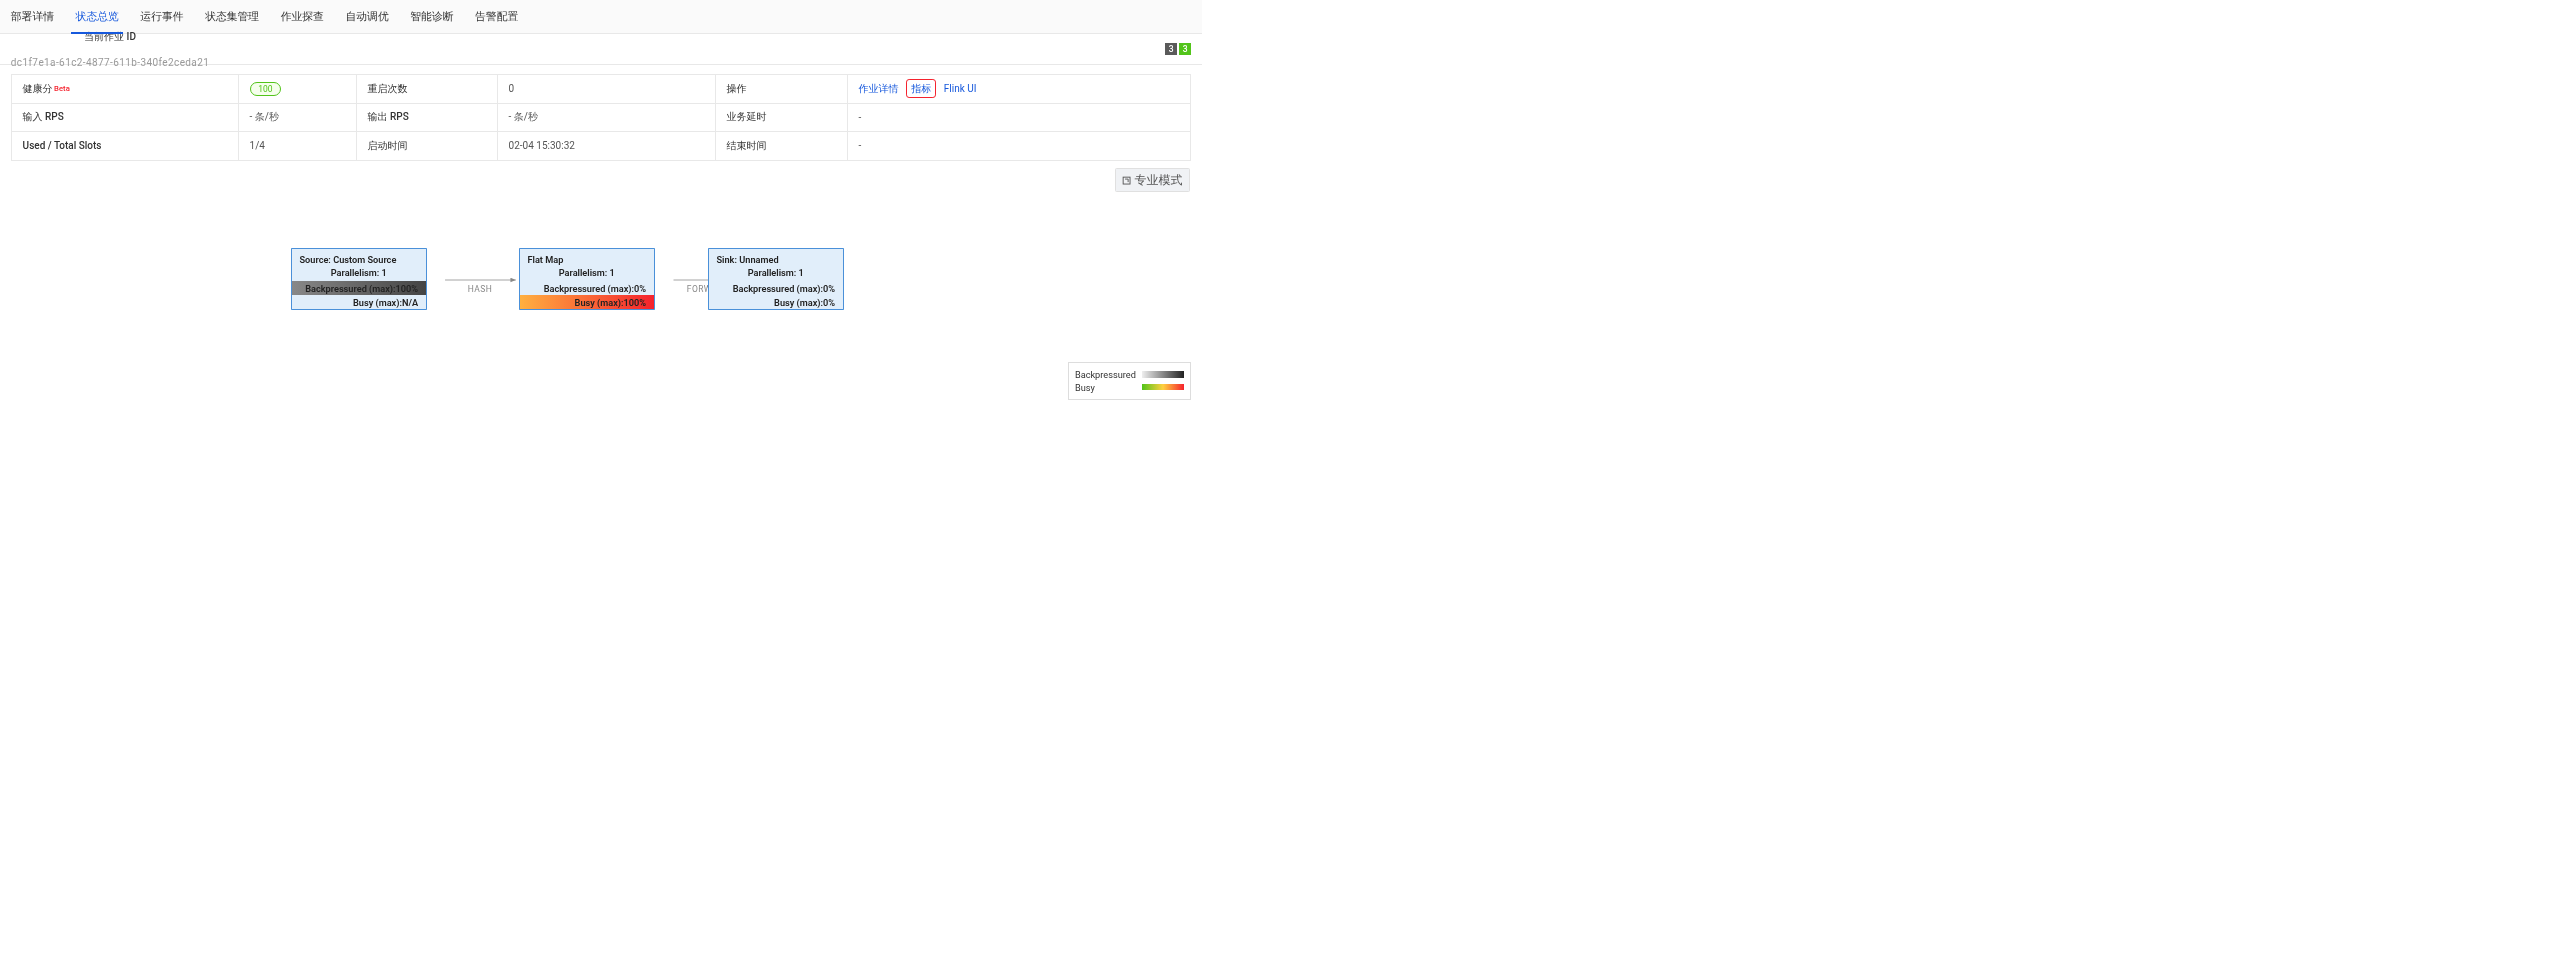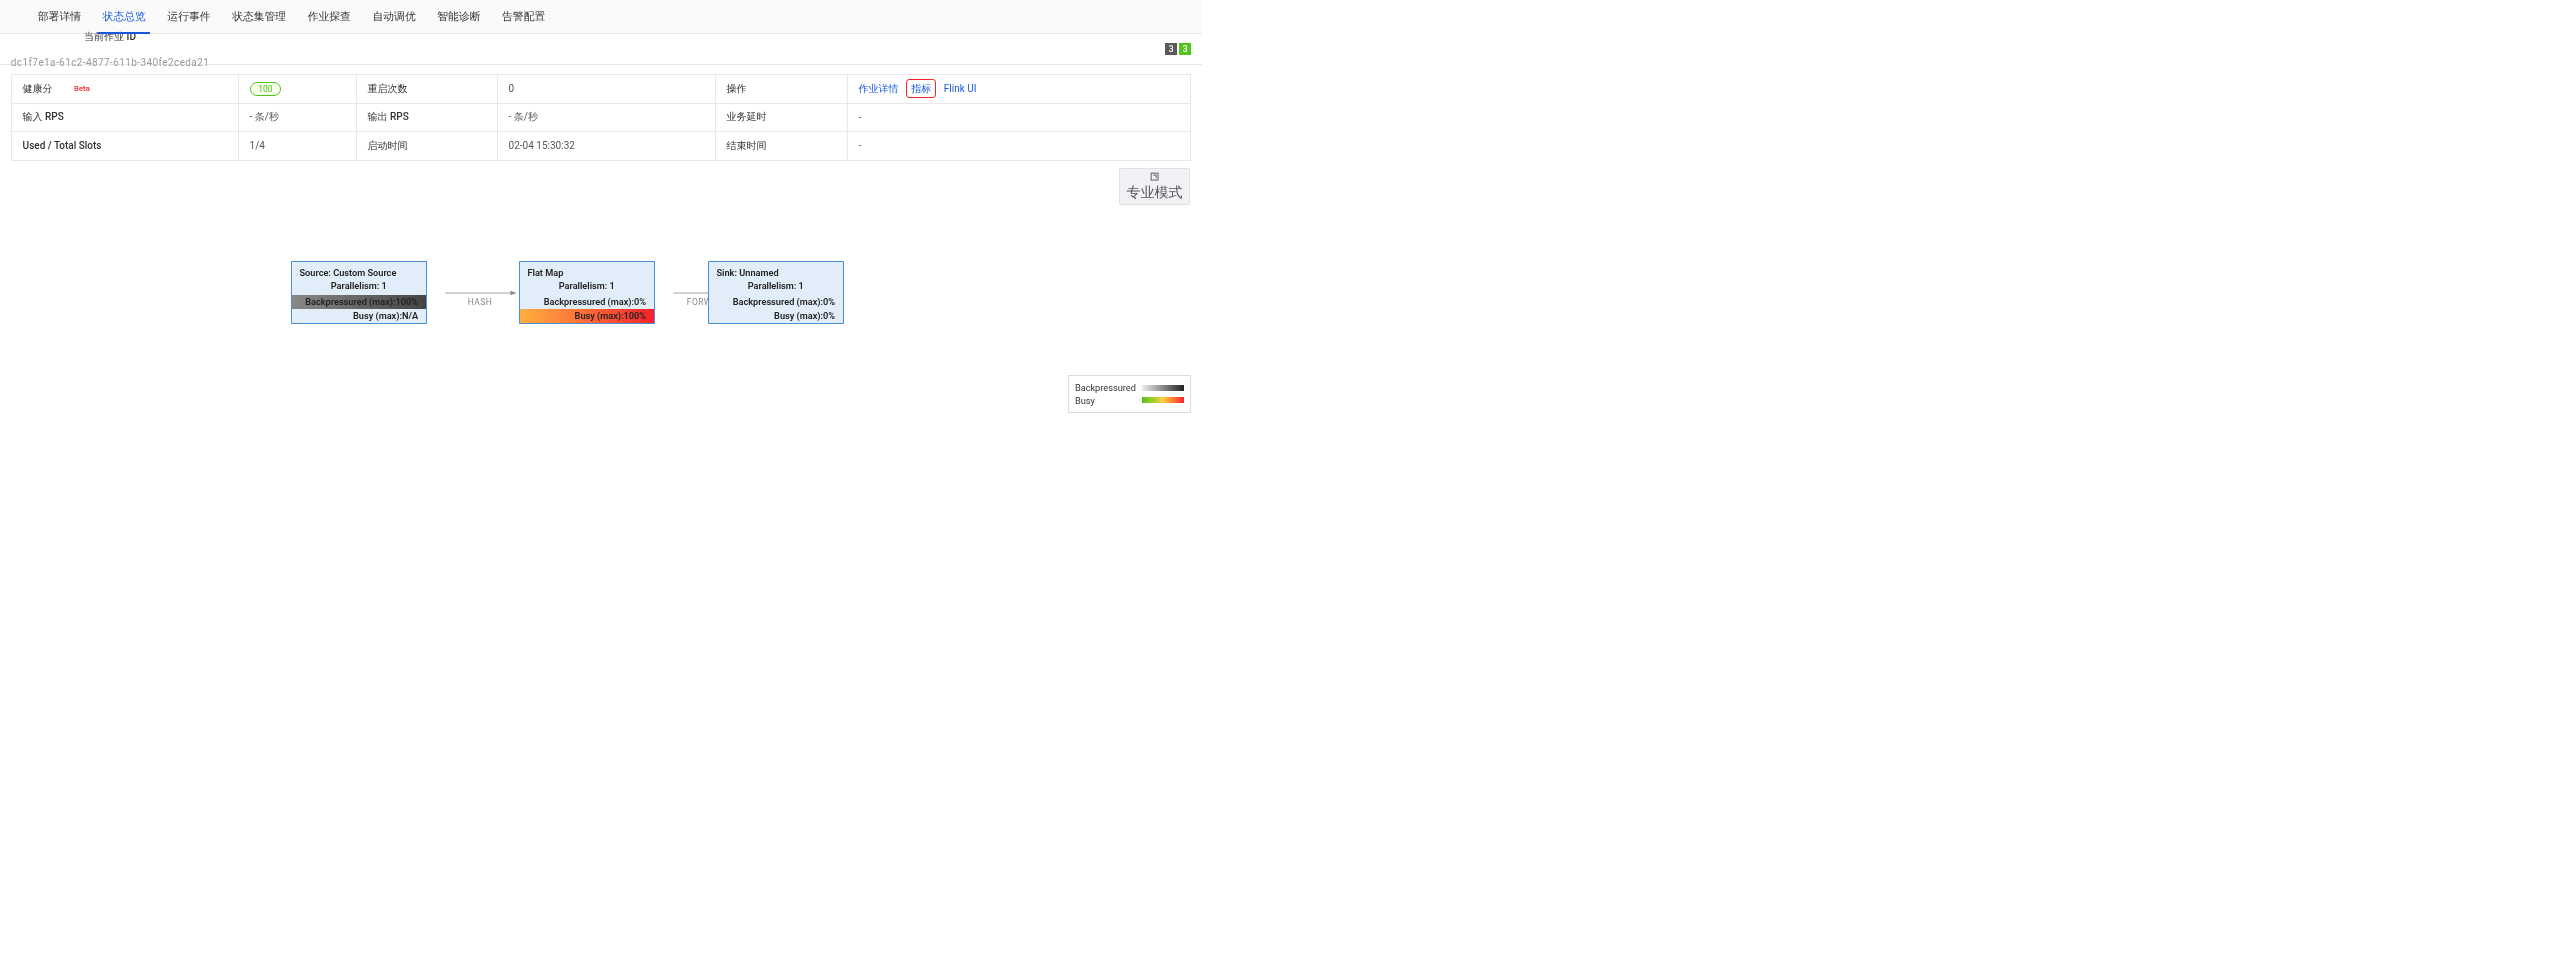--- a/index.html
+++ b/index.html
@@ -1,54 +1,54 @@
 <!DOCTYPE html>
 <html style="font-size:12.3px"><head>
 <meta charset="utf-8">
 <style>
 * { box-sizing: border-box; margin: 0; padding: 0; }
 body { font-family: -apple-system, BlinkMacSystemFont, "Segoe UI", Roboto, "Helvetica Neue", Arial, sans-serif; background: #fff; color: #333; font-size: 10.8px; }
 
 .page { width: 1202px; height: 447px; position: relative; overflow: hidden; }
 
-.tabs-bar { height: 34px; border-bottom: 0.8px solid #e8e8e8; display: flex; align-items: center; padding-left: 27px; background: #fafafa; }
+.tabs-bar { height: 34px; border-bottom: 0.8px solid #e8e8e8; display: flex; align-items: center; padding-left: 0; background: #fafafa; }
 .tab { padding: 0 10.8px; height: 34px; line-height: 34px; font-size: 10.8px; color: #333; cursor: pointer; position: relative; }
 .tab.active { color: #1658dc; font-weight: 400; }
 .tab.active::after { content: ''; position: absolute; bottom: 0; left: 6.2px; right: 6.2px; height: 1.5px; background: #1658dc; }
 
 .jobid-bar { height: 31px; border-bottom: 0.8px solid #e8e8e8; display: flex; align-items: center; padding: 0 10.8px; justify-content: space-between; }
 .jobid-left { display: flex; align-items: center; gap: 12.3px; flex-direction: column; }
 .jobid-label { font-size: 10px; color: #333; font-weight: 500; }
 .jobid-value { font-size: 10px; color: #999; letter-spacing: 0.4px; }
 .jobid-badges { display: flex; gap: 1.5px; }
 .badge { width: 12.3px; height: 12.3px; font-size: 8.5px; color: #fff; display: flex; align-items: center; justify-content: center; font-weight: 500; }
 .badge.gray { background: #5a5a5a; }
 .badge.green { background: #52c41a; }
 
 .info-table { margin: 0 10.8px; border: 0.8px solid #e8e8e8; border-bottom: none; margin-top: 9.2px; }
 .info-row { display: flex; border-bottom: 0.8px solid #e8e8e8; height: 28.5px; }
 .info-cell { padding: 0 10.8px; display: flex; align-items: center; font-size: 10px; border-right: 0.8px solid #e8e8e8; }
 .info-cell:last-child { border-right: none; }
 .info-cell.lbl { color: #333; font-weight: 500; }
 .info-cell.val { color: #555; }
-.c1 { width: 227px; gap: 20px; }
+.c1 { width: 227px; }
 .c2 { width: 118px; }
 .c3 { width: 141px; }
 .c4 { width: 218px; }
 .c5 { width: 132px; }
 .c6 { flex: 1; }
 
 .beta-tag { color: #f5222d; font-size: 7.7px; vertical-align: super; margin-left: 1.5px; }
 .health-pill { border: 0.8px solid #52c41a; color: #52c41a; border-radius: 7.7px; padding: 0.8px 7.7px; font-size: 8.5px; background: #f6ffed; }
 
 .link { color: #1658dc; cursor: pointer; margin-right: 7.7px; }
 .link.highlighted { border: 1.5px solid #f5222d; border-radius: 3.1px; padding: 1.5px 3.9px; }
 
 .toolbar-right { display: flex; justify-content: flex-end; padding: 7.7px 12.3px 0 0; }
-.pro-mode-btn { background: #f0f2f5; border: 0.8px solid #e0e0e0; border-radius: 1.5px; padding: 2.3px 6.2px; font-size: 14px; color: #555; cursor: pointer; display: flex; align-items: center; gap: 3.1px; flex-direction: column; }
+.pro-mode-btn { background: #f0f2f5; border: 0.8px solid #e0e0e0; border-radius: 1.5px; padding: 2.3px 6.2px; font-size: 12px; color: #555; cursor: pointer; display: flex; align-items: center; gap: 3.1px; }
 
 .graph-area { position: relative; height: 200px; margin: 7.7px 10.8px 0 10.8px; }
 
 .node { position: absolute; width: 136px; border: 0.8px solid #4a90d9; background: #e1eefa; border-radius: 0.8px; overflow: hidden; }
 .node-head { padding: 5.4px 7.7px 3.9px 7.7px; font-size: 9.2px; }
 .node-title { font-weight: 600; color: #222; }
 .node-par { text-align: center; font-weight: 600; color: #222; margin-top: 1.5px; }
 .node-metric { display: flex; justify-content: flex-end; padding: 1.5px 7.7px; font-size: 9.2px; font-weight: 600; color: #222; }
 .node-metric.bp100 { background: linear-gradient(90deg, #888 0%, #444 100%); }
 .node-metric.busy100 { background: linear-gradient(90deg, #ffb040 0%, #f5222d 100%); }

